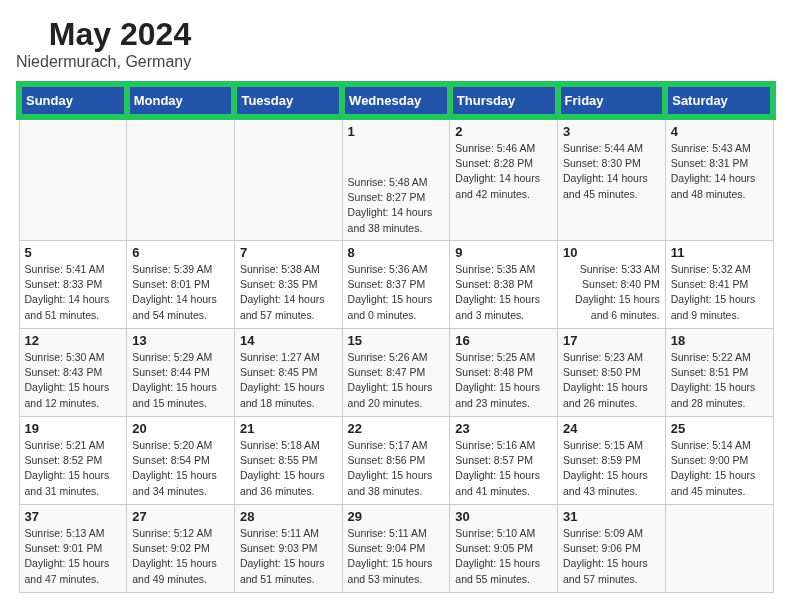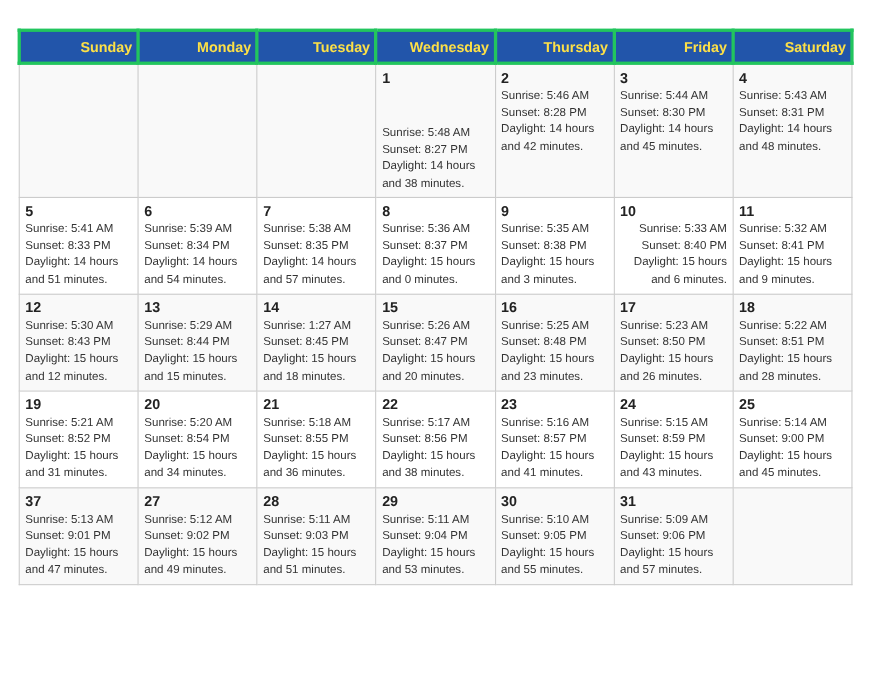--- a/index.html
+++ b/index.html
@@ -47,26 +47,26 @@
       font-size: 16px;
       color: #444;
     }
     table {
       width: 100%;
       border-collapse: collapse;
       table-layout: fixed;
     }
     thead tr th {
       background-color: #2255aa;
-      color: #fde047;
+      color: #ffffff;
       font-size: 13px;
       font-weight: bold;
       padding: 6px 4px;
-      text-align: right;
-      border: 3px solid #22c55e;
+      text-align: left;
+      border: 6px solid #22c55e;
     }
     tbody tr td {
       vertical-align: top;
       border: 1px solid #ccc;
       padding: 4px 5px;
       font-size: 11px;
       color: #222;
       background: #fff;
       min-height: 80px;
       height: 88px;
@@ -82,20 +82,24 @@
     .day-info {
       font-size: 10.5px;
       line-height: 1.45;
       color: #333;
     }
   </style>
 </head>
 <body>
 
 <div class="header">
+  <div class="title-block">
+    <div class="month-year">May 2024</div>
+    <div class="location">Niedermurach, Germany</div>
+  </div>
 </div>
 
 <table>
   <thead>
     <tr>
     <th>Sunday</th>
         <th>Monday</th>
         <th>Tuesday</th>
         <th>Wednesday</th>
         <th>Thursday</th>
@@ -141,21 +145,21 @@
         <td>
           <div class="day-number">5</div>
           <div class="day-info" style="white-space: pre-line;">Sunrise: 5:41 AM
 Sunset: 8:33 PM
 Daylight: 14 hours
 and 51 minutes.</div>
         </td>
         <td>
           <div class="day-number">6</div>
           <div class="day-info" style="white-space: pre-line;">Sunrise: 5:39 AM
-Sunset: 8:34 PM
+Sunset: 8:01 PM
 Daylight: 14 hours
 and 54 minutes.</div>
         </td>
         <td>
           <div class="day-number">7</div>
           <div class="day-info" style="white-space: pre-line;">Sunrise: 5:38 AM
 Sunset: 8:35 PM
 Daylight: 14 hours
 and 57 minutes.</div>
         </td>

